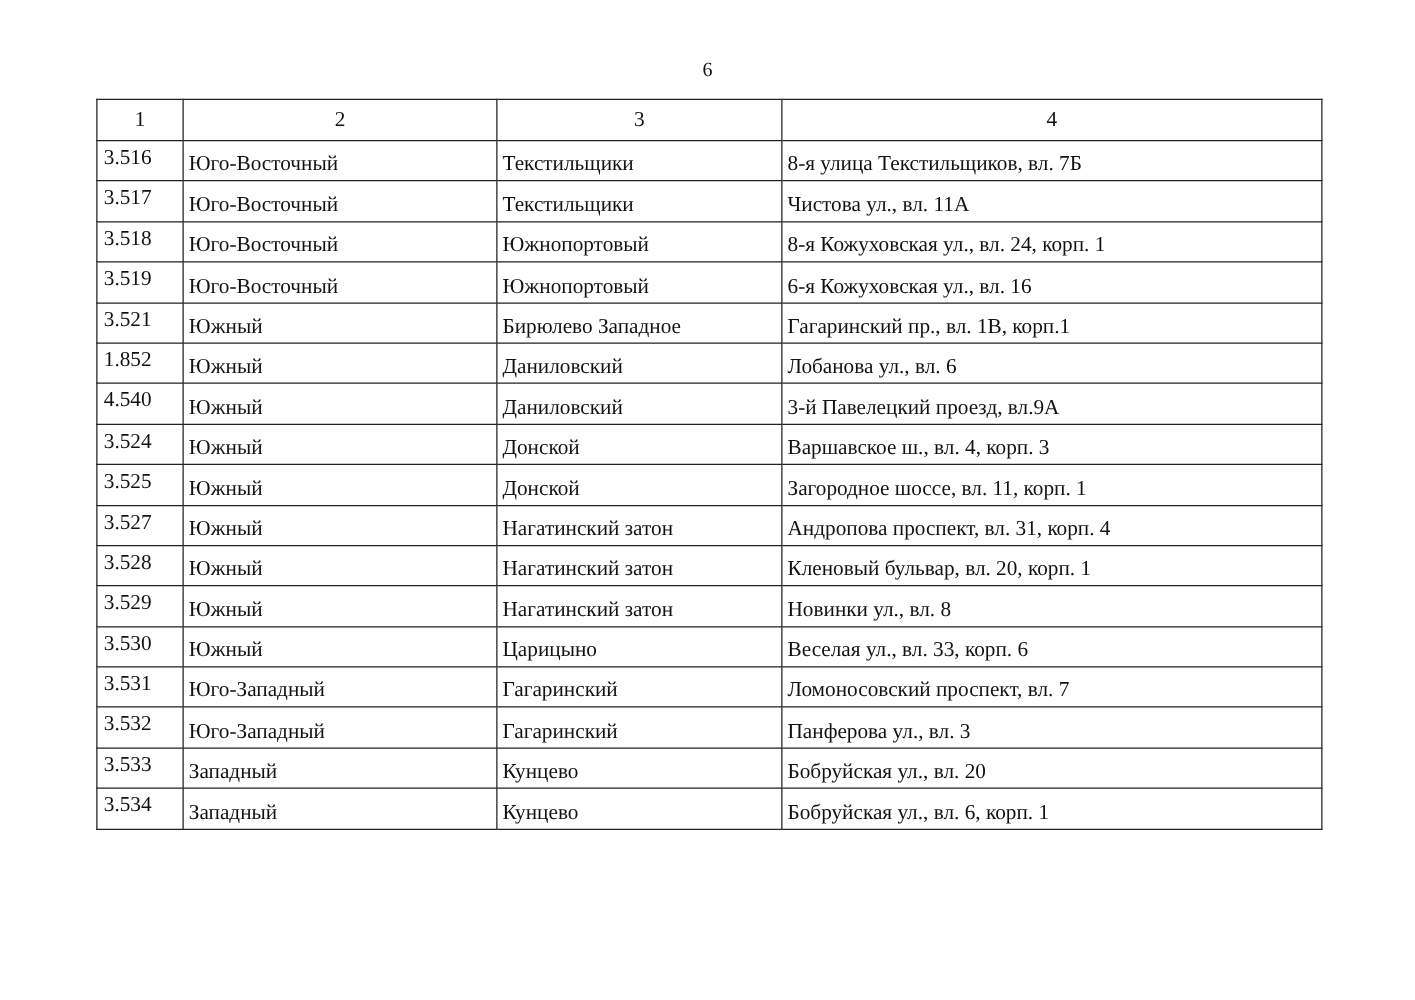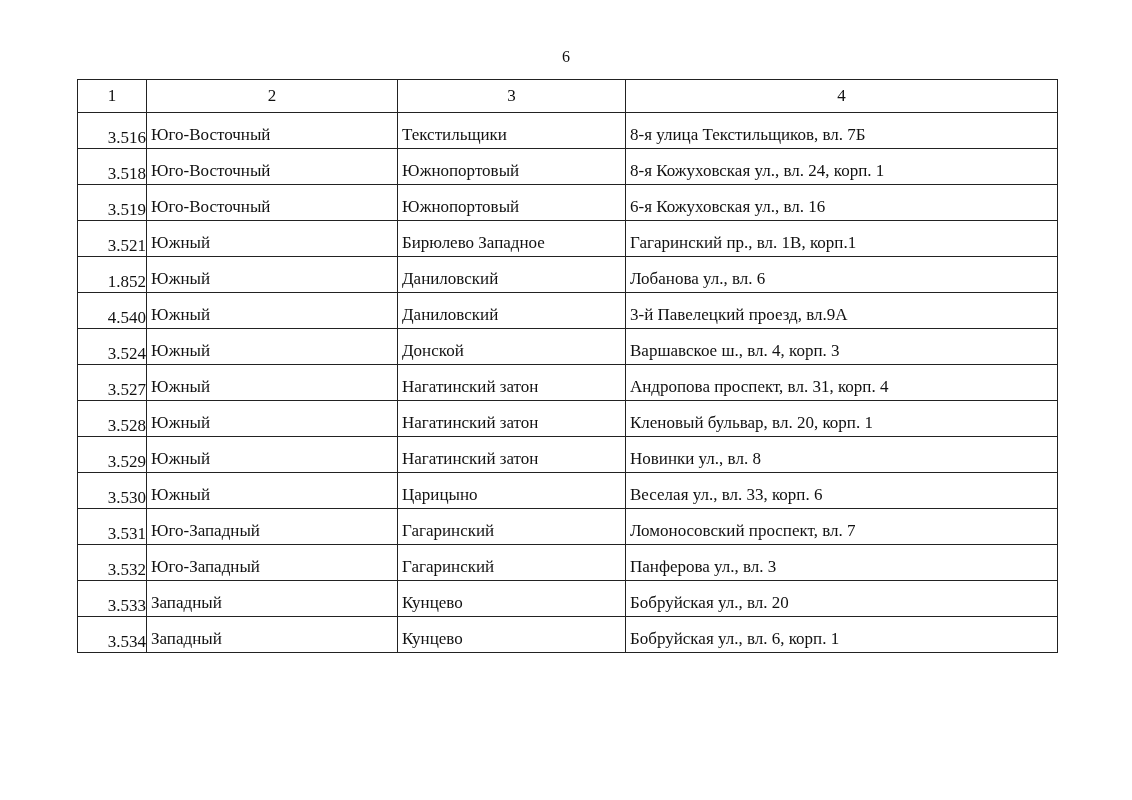--- a/index.html
+++ b/index.html
@@ -6,21 +6,21 @@
     body { width: 1132px; height: 800px; position: relative; overflow: hidden;
            font-family: "Liberation Serif", "DejaVu Serif", serif; color: #111; }
     .page-number { position: absolute; top: 48px; left: 0; width: 1132px; text-align: center;
                    font-size: 16px; }
     table.addr { position: absolute; left: 77px; top: 79px; border-collapse: collapse;
                  table-layout: fixed; width: 980px; }
     table.addr td, table.addr th { border: 1.5px solid #222; padding: 0; font-weight: normal;
                  font-size: 17px; white-space: nowrap; overflow: hidden; }
     table.addr th { height: 32px; text-align: center; vertical-align: middle; }
     table.addr td { height: 32.4px; vertical-align: bottom; padding-left: 4px; padding-bottom: 3px; box-sizing: border-box; }
-    table.addr td.num { vertical-align: top; padding-top: 15px; padding-bottom: 0; padding-left: 5px; text-align: right; }
+    table.addr td.num { vertical-align: top; padding-top: 3px; padding-bottom: 0; padding-left: 5px; }
     col.c1 { width: 69px; } col.c2 { width: 251px; } col.c3 { width: 228px; } col.c4 { width: 432px; }
   </style>
 </head>
 <body>
 
 <div class="page-number">6</div>
 
 <table class="addr">
   <colgroup>
       <col class="c1">
@@ -35,20 +35,26 @@
       <th>3</th>
       <th>4</th>
     </tr>
   </thead>
   <tbody id="tbody">
       <tr>
         <td class="num">3.516</td>
         <td>Юго-Восточный</td>
         <td>Текстильщики</td>
         <td>8-я улица Текстильщиков, вл. 7Б</td>
+      </tr>
+      <tr>
+        <td class="num">3.517</td>
+        <td>Юго-Восточный</td>
+        <td>Текстильщики</td>
+        <td>Чистова ул., вл. 11А</td>
       </tr>
       <tr>
         <td class="num">3.518</td>
         <td>Юго-Восточный</td>
         <td>Южнопортовый</td>
         <td>8-я Кожуховская ул., вл. 24, корп. 1</td>
       </tr>
       <tr>
         <td class="num">3.519</td>
         <td>Юго-Восточный</td>
@@ -71,20 +77,26 @@
         <td class="num">4.540</td>
         <td>Южный</td>
         <td>Даниловский</td>
         <td>3-й Павелецкий проезд, вл.9А</td>
       </tr>
       <tr>
         <td class="num">3.524</td>
         <td>Южный</td>
         <td>Донской</td>
         <td>Варшавское ш., вл. 4, корп. 3</td>
+      </tr>
+      <tr>
+        <td class="num">3.525</td>
+        <td>Южный</td>
+        <td>Донской</td>
+        <td>Загородное шоссе, вл. 11, корп. 1</td>
       </tr>
       <tr>
         <td class="num">3.527</td>
         <td>Южный</td>
         <td>Нагатинский затон</td>
         <td>Андропова проспект, вл. 31, корп. 4</td>
       </tr>
       <tr>
         <td class="num">3.528</td>
         <td>Южный</td>

